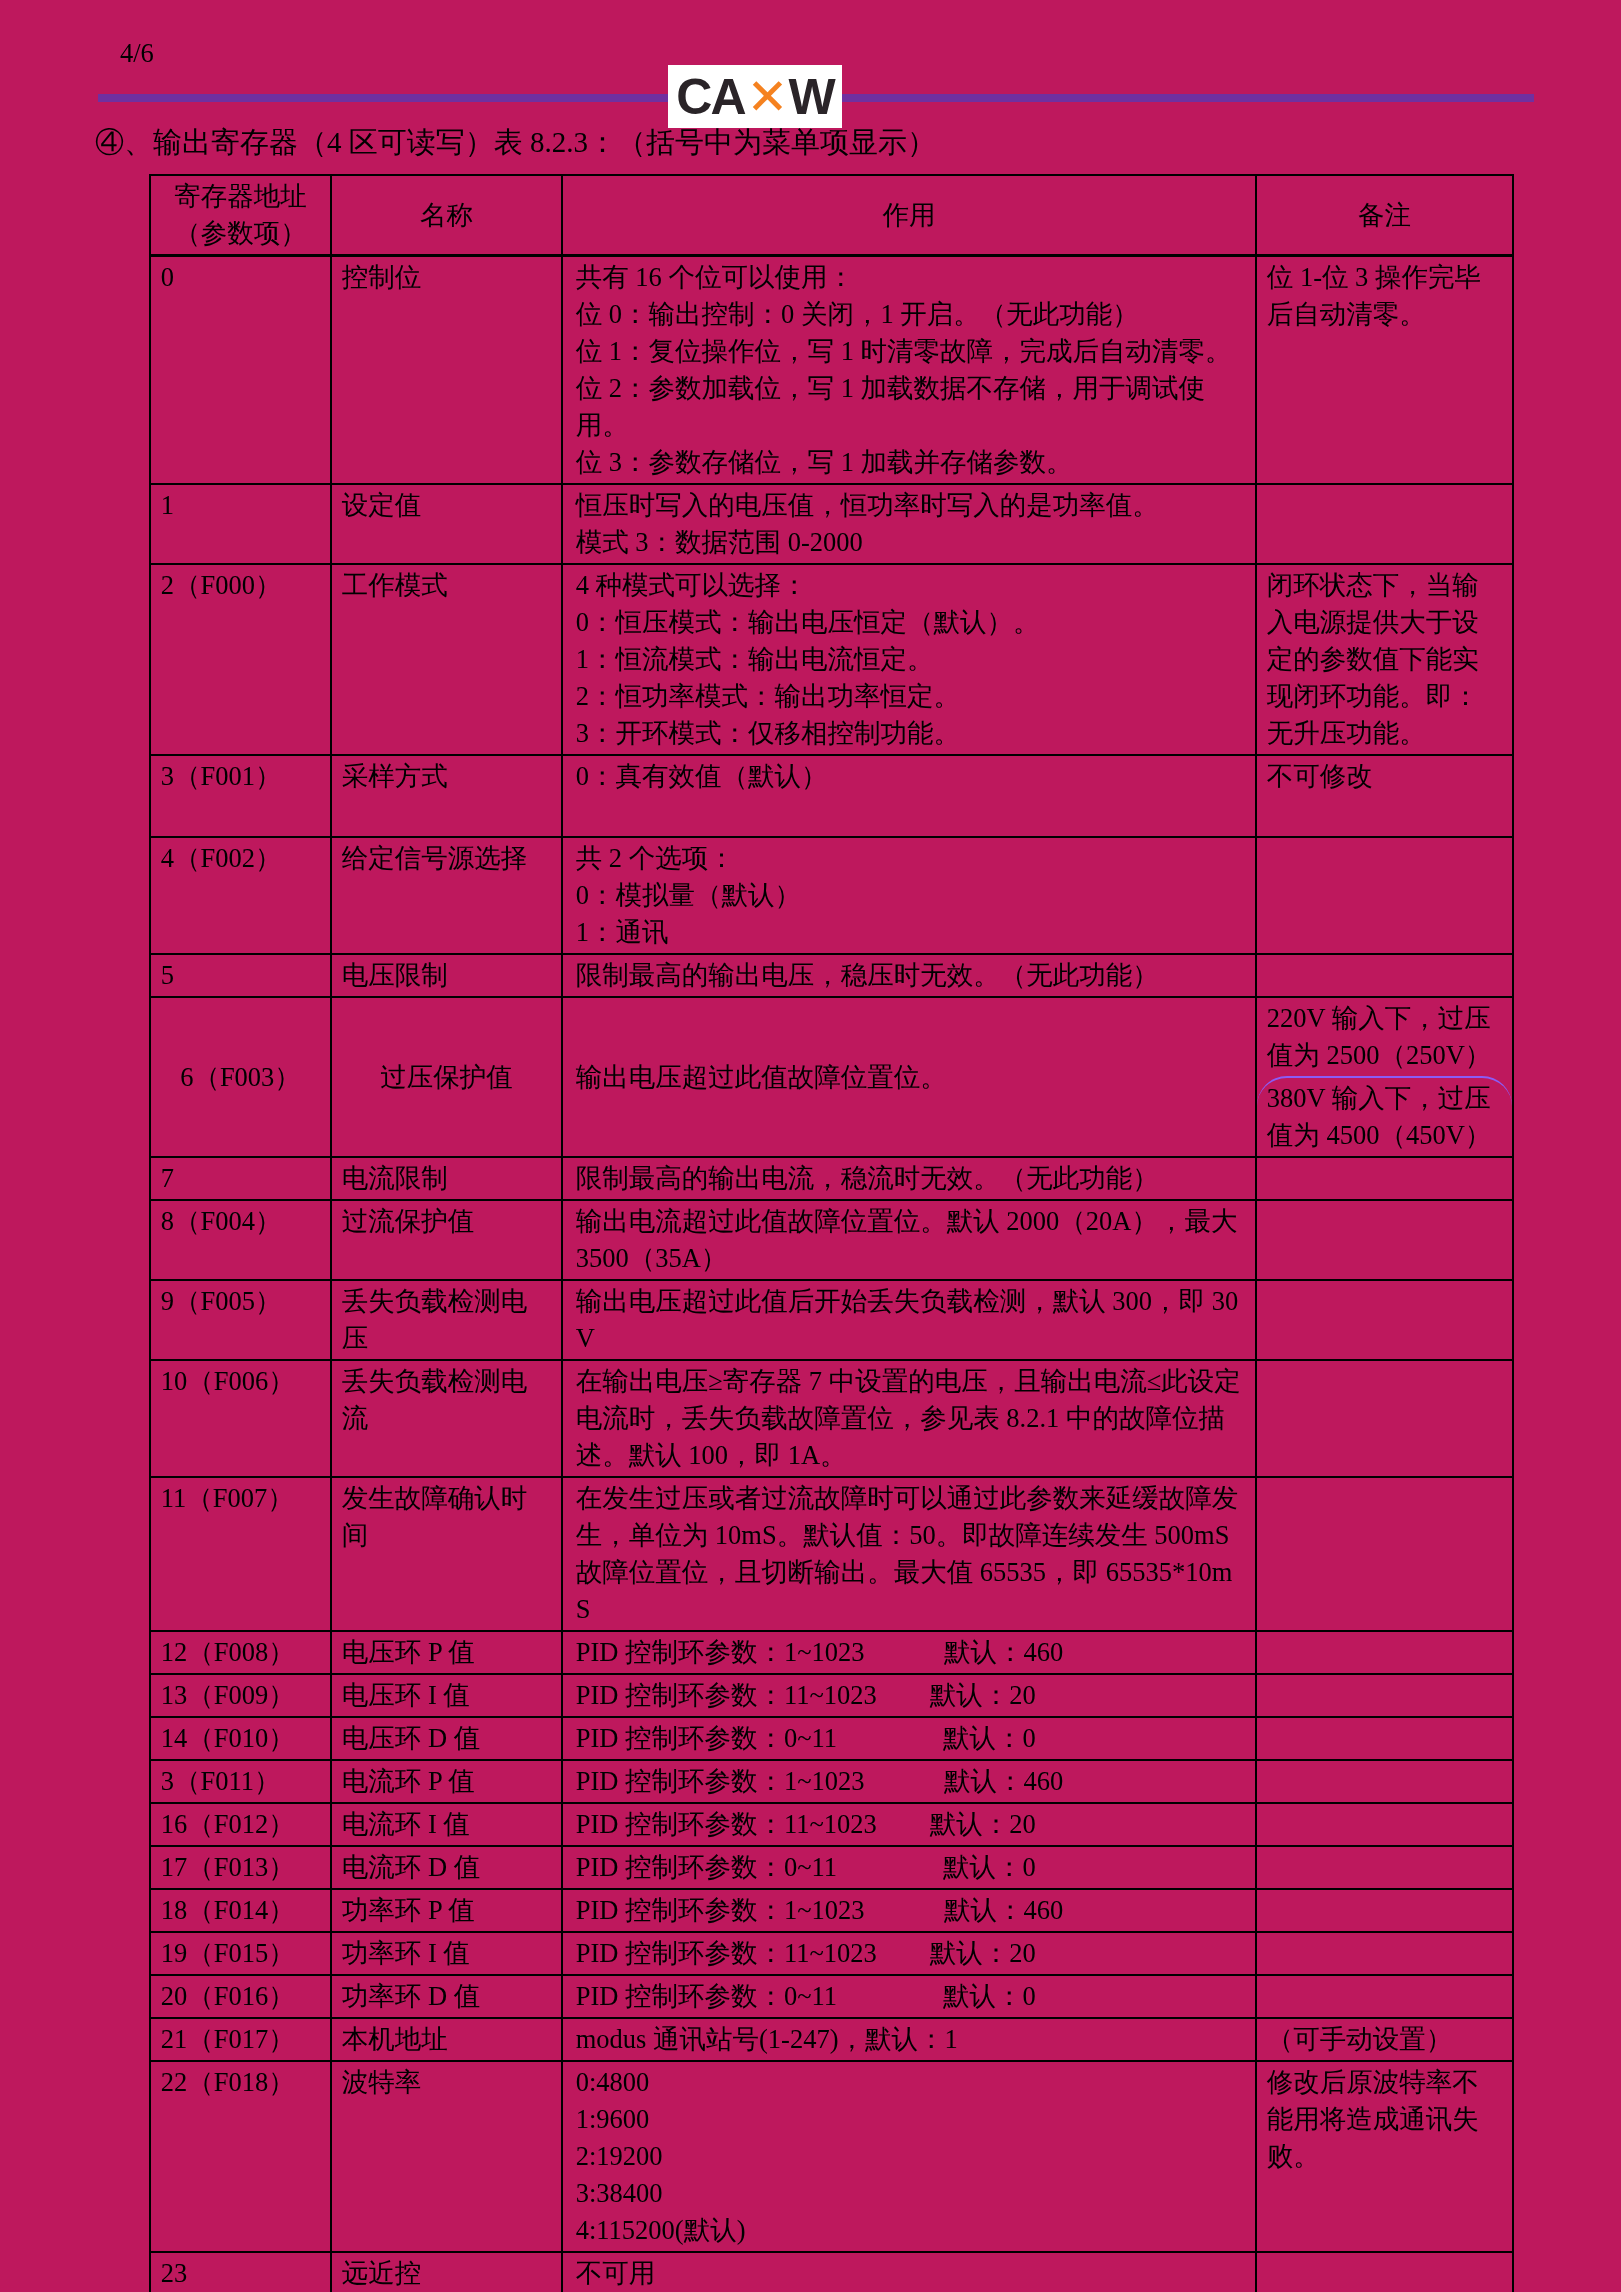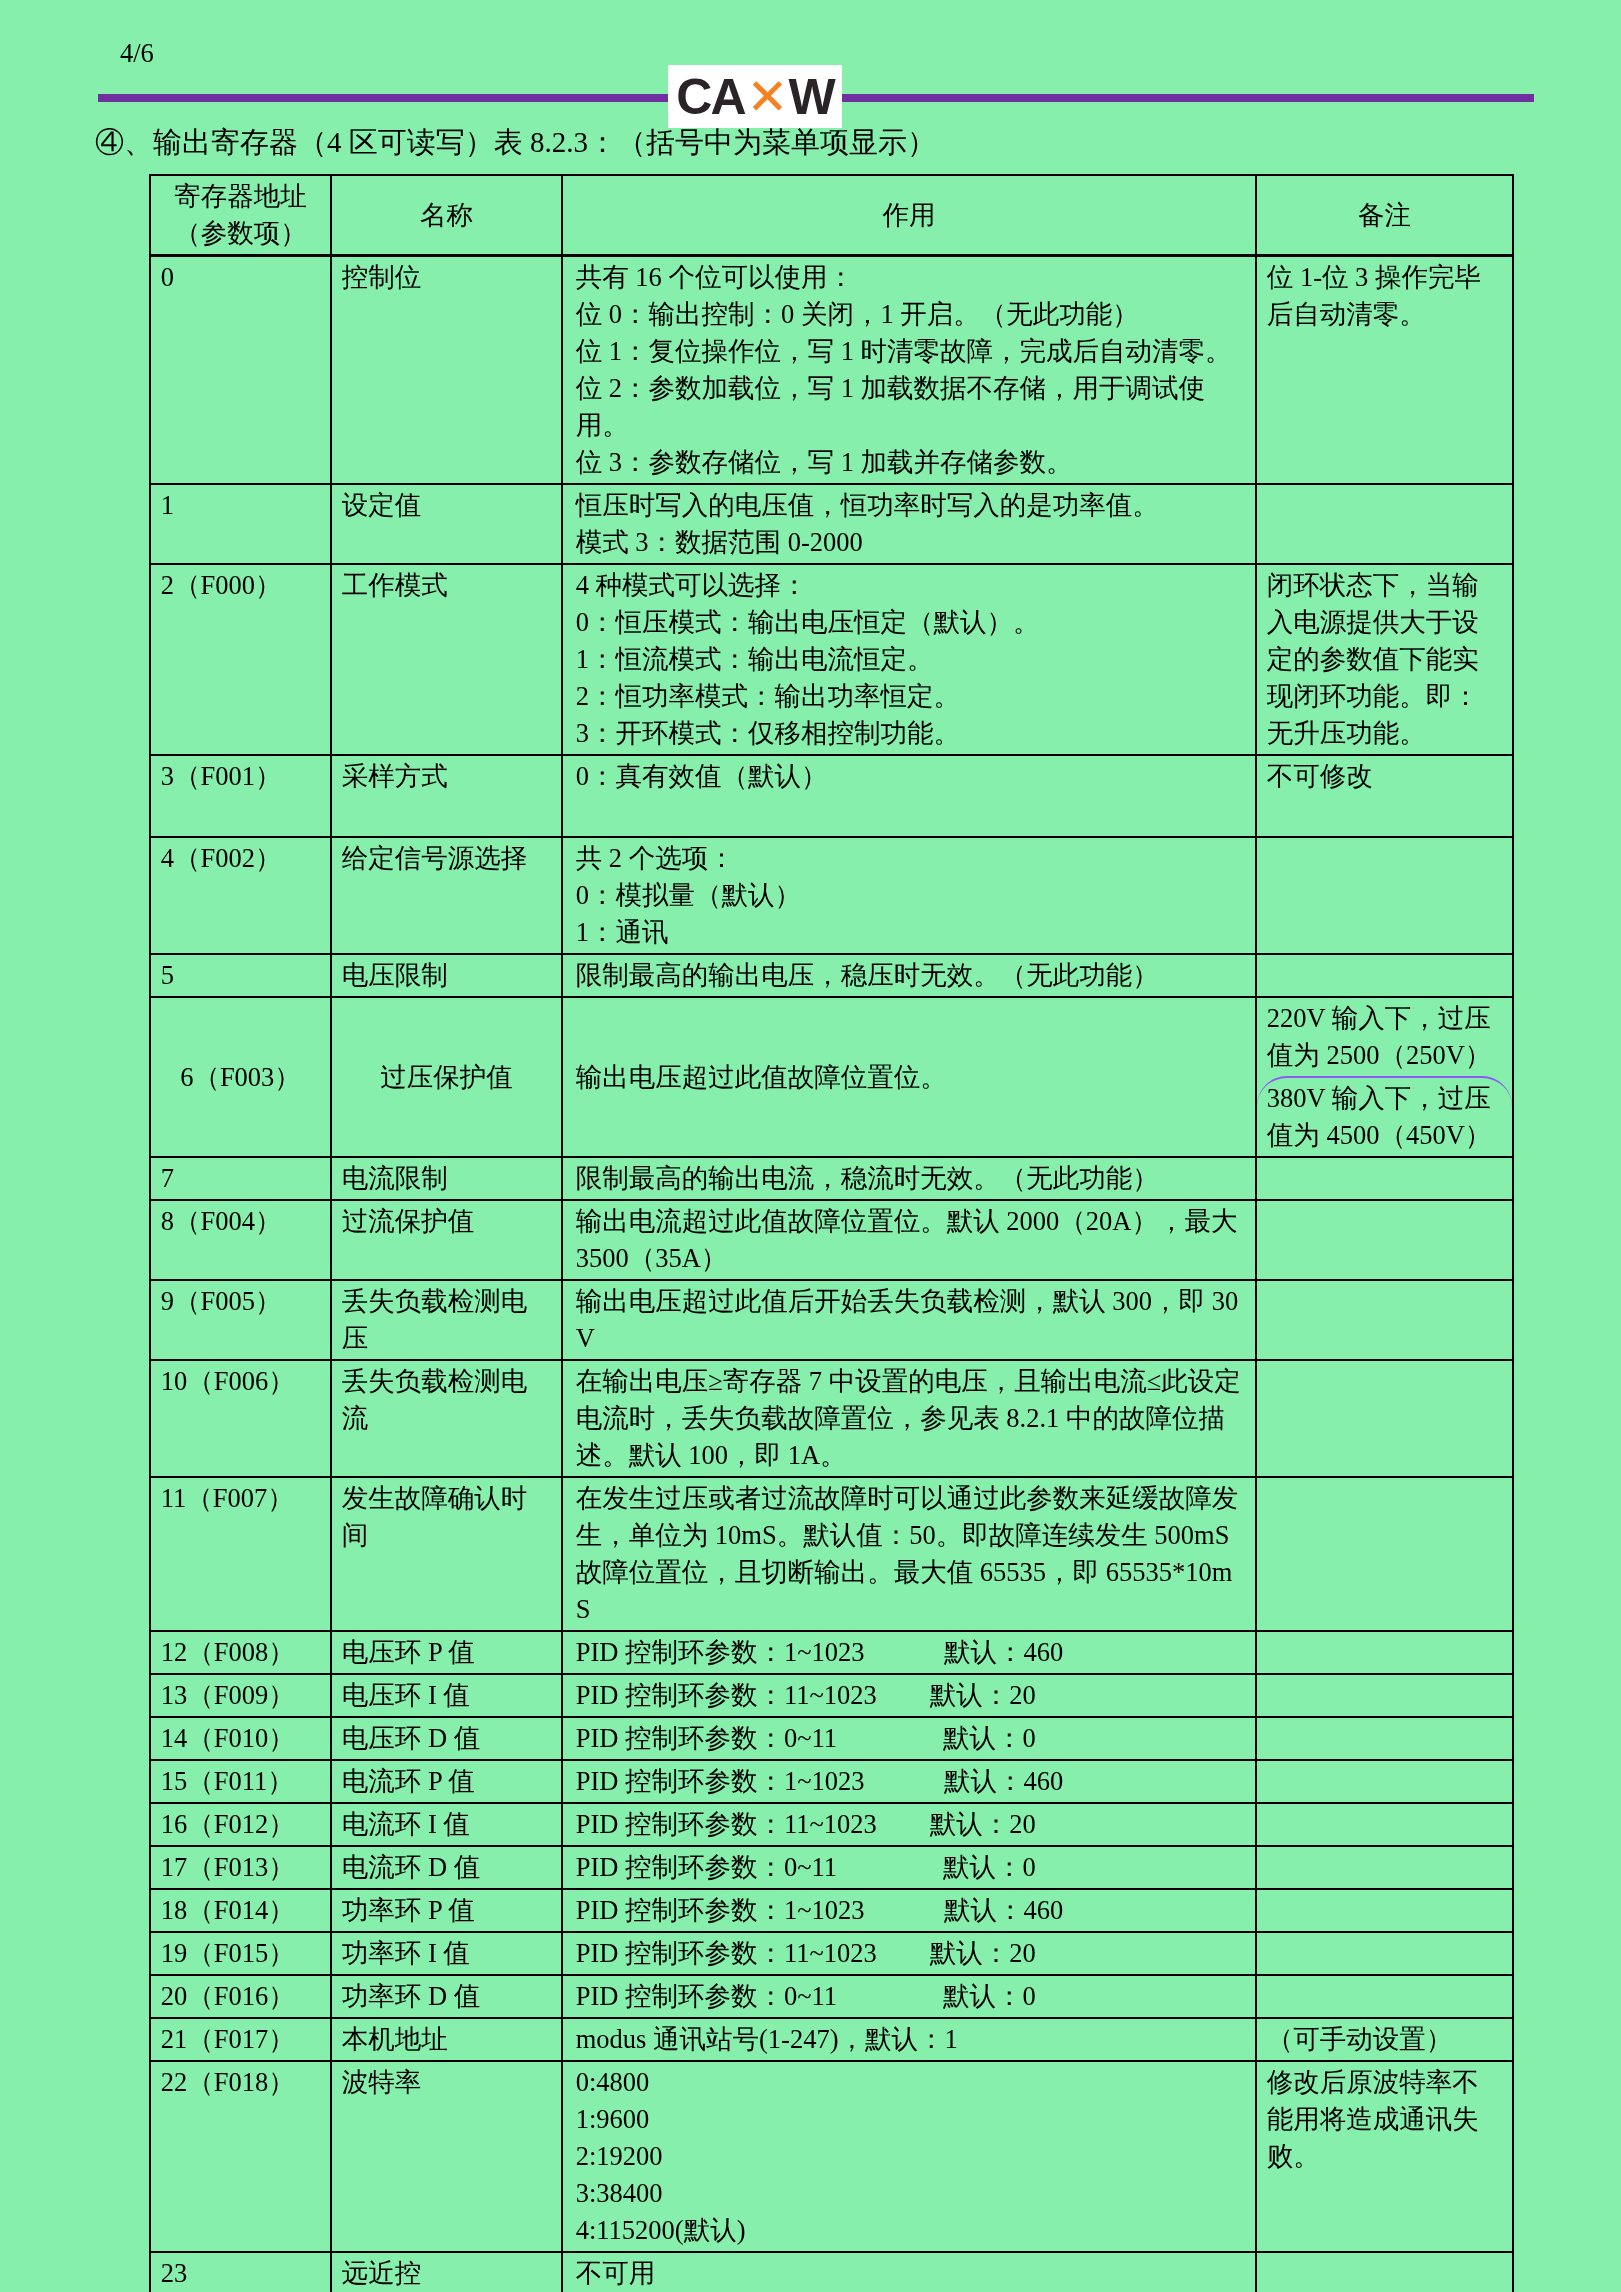--- a/index.html
+++ b/index.html
@@ -1,21 +1,21 @@
 <!DOCTYPE html>
 <html style="--rule-color: #7030A0; --logo-dark: #2A2428; --logo-orange: #F58220;"><head>
 <meta charset="utf-8">
 <style>
   html, body { margin: 0; padding: 0; background: #e8e8e8; }
   .page {
     position: relative;
     width: 1621px;
     height: 2293px;
     margin: 0 auto;
-    background: #86efac;
+    background: #be185d;
     font-family: "Liberation Serif", "DejaVu Serif", serif;
     color: #000000;
     overflow: hidden;
   }
 
   
   .page-number {
     position: absolute;
     left: 120px;
     top: 39px;
@@ -281,21 +281,21 @@
   </tr>
           <tr>
     <td class="cell-address">14（F010）</td>
     <td class="cell-name">电压环 D 值</td>
     <td class="cell-action">
               <div class="line">PID 控制环参数：0~11　　　　默认：0</div>
             </td>
     <td class="cell-note"></td>
   </tr>
           <tr>
-    <td class="cell-address">15（F011）</td>
+    <td class="cell-address">3（F011）</td>
     <td class="cell-name">电流环 P 值</td>
     <td class="cell-action">
               <div class="line">PID 控制环参数：1~1023　　　默认：460</div>
             </td>
     <td class="cell-note"></td>
   </tr>
           <tr>
     <td class="cell-address">16（F012）</td>
     <td class="cell-name">电流环 I 值</td>
     <td class="cell-action">

